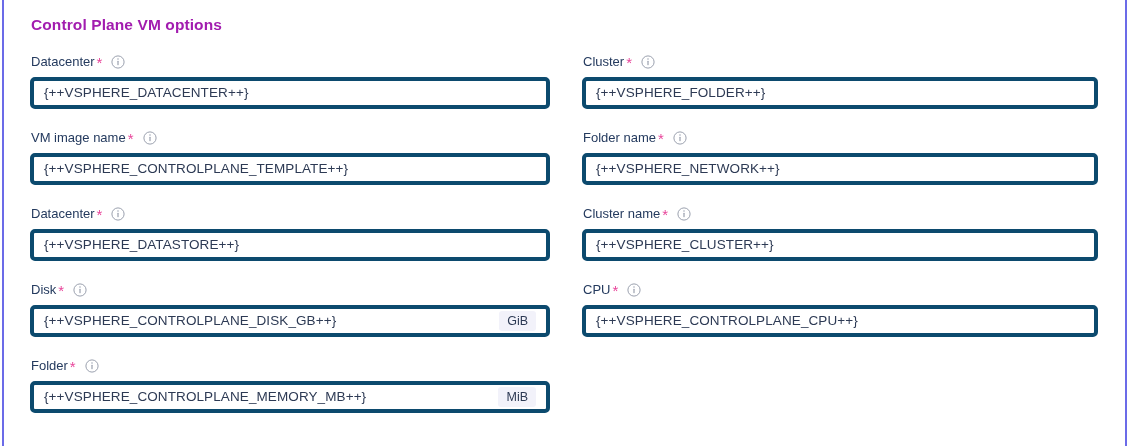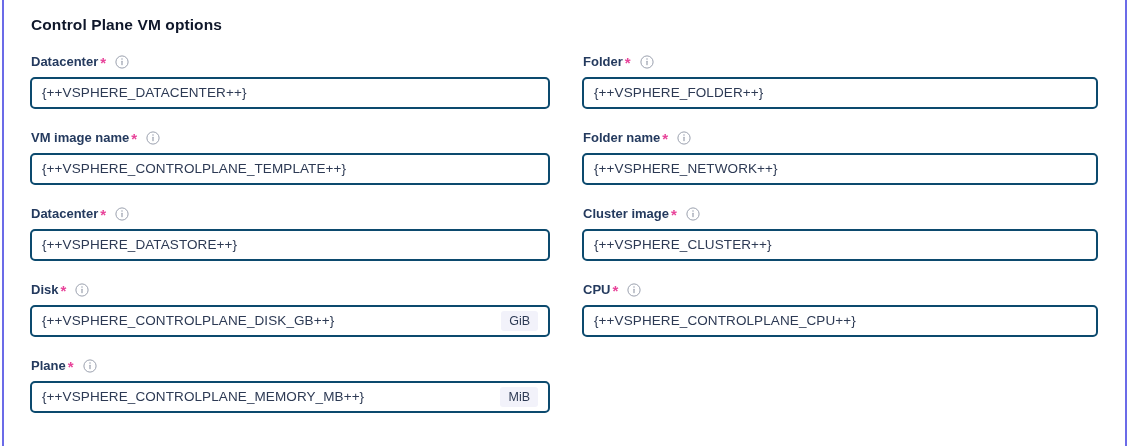--- a/index.html
+++ b/index.html
@@ -31,21 +31,21 @@
     position: absolute;
     left: 0; top: 0;
     width: 1130px;
     height: 446px;
     padding: 16px 30px 0 30px;
   }
 
   .section-title {
     font-size: 15.5px;
     font-weight: bold;
-    color: #0f172a;
+    color: #a21caf;
     letter-spacing: 0.1px;
     margin: 0 0 20px 1px;
     line-height: 18px;
   }
 
   
   .grid {
     display: grid;
     grid-template-columns: 520px 516px;
     column-gap: 32px;
@@ -54,21 +54,21 @@
   }
 
   .field {
     height: 76px;
   }
 
   .field-label {
     display: flex;
     align-items: center;
     font-size: 13px;
-    font-weight: bold;
+    font-weight: normal;
     color: #243a5e;
     line-height: 16px;
     height: 16px;
     margin: 0 0 7px 1px;
     white-space: nowrap;
   }
   .req-star {
     color: #e8449a;
     font-size: 15px;
     line-height: 10px;
@@ -85,21 +85,21 @@
     height: 14px;
     flex: 0 0 14px;
   }
   .info-icon svg { display: block; }
 
   .input-wrap {
     position: relative;
     display: flex;
     align-items: center;
     height: 32px;
-    border: 2px solid #0c4a6e;
+    border: 4px solid #0c4a6e;
     border-radius: 5px;
     background: #ffffff;
     padding: 0 10px;
   }
   .input-value {
     flex: 1 1 auto;
     font-family: "Liberation Sans", sans-serif;
     font-size: 13.5px;
     color: #2d3a54;
     line-height: 30px;
@@ -141,21 +141,21 @@
               <rect x="6.4" y="5.8" width="1.2" height="4.4" rx="0.4" fill="#9aa0ae"></rect>
             </svg>
           </span>
         </div>
         <div class="input-wrap">
           <span class="input-value">{++VSPHERE_DATACENTER++}</span>
         </div>
       </div>
       <div class="field">
         <div class="field-label">
-          <span>Folder</span>
+          <span>Cluster</span>
           <span class="req-star">*</span>
           <span class="info-icon">
             <svg width="14" height="14" viewBox="0 0 14 14" aria-hidden="true">
               <circle cx="7" cy="7" r="6.1" fill="none" stroke="#9aa0ae" stroke-width="1"></circle>
               <circle cx="7" cy="4.1" r="0.75" fill="#9aa0ae"></circle>
               <rect x="6.4" y="5.8" width="1.2" height="4.4" rx="0.4" fill="#9aa0ae"></rect>
             </svg>
           </span>
         </div>
         <div class="input-wrap">
@@ -205,21 +205,21 @@
               <rect x="6.4" y="5.8" width="1.2" height="4.4" rx="0.4" fill="#9aa0ae"></rect>
             </svg>
           </span>
         </div>
         <div class="input-wrap">
           <span class="input-value">{++VSPHERE_DATASTORE++}</span>
         </div>
       </div>
       <div class="field">
         <div class="field-label">
-          <span>Cluster image</span>
+          <span>Cluster name</span>
           <span class="req-star">*</span>
           <span class="info-icon">
             <svg width="14" height="14" viewBox="0 0 14 14" aria-hidden="true">
               <circle cx="7" cy="7" r="6.1" fill="none" stroke="#9aa0ae" stroke-width="1"></circle>
               <circle cx="7" cy="4.1" r="0.75" fill="#9aa0ae"></circle>
               <rect x="6.4" y="5.8" width="1.2" height="4.4" rx="0.4" fill="#9aa0ae"></rect>
             </svg>
           </span>
         </div>
         <div class="input-wrap">
@@ -254,21 +254,21 @@
               <rect x="6.4" y="5.8" width="1.2" height="4.4" rx="0.4" fill="#9aa0ae"></rect>
             </svg>
           </span>
         </div>
         <div class="input-wrap">
           <span class="input-value">{++VSPHERE_CONTROLPLANE_CPU++}</span>
         </div>
       </div>
       <div class="field">
         <div class="field-label">
-          <span>Plane</span>
+          <span>Folder</span>
           <span class="req-star">*</span>
           <span class="info-icon">
             <svg width="14" height="14" viewBox="0 0 14 14" aria-hidden="true">
               <circle cx="7" cy="7" r="6.1" fill="none" stroke="#9aa0ae" stroke-width="1"></circle>
               <circle cx="7" cy="4.1" r="0.75" fill="#9aa0ae"></circle>
               <rect x="6.4" y="5.8" width="1.2" height="4.4" rx="0.4" fill="#9aa0ae"></rect>
             </svg>
           </span>
         </div>
         <div class="input-wrap">

